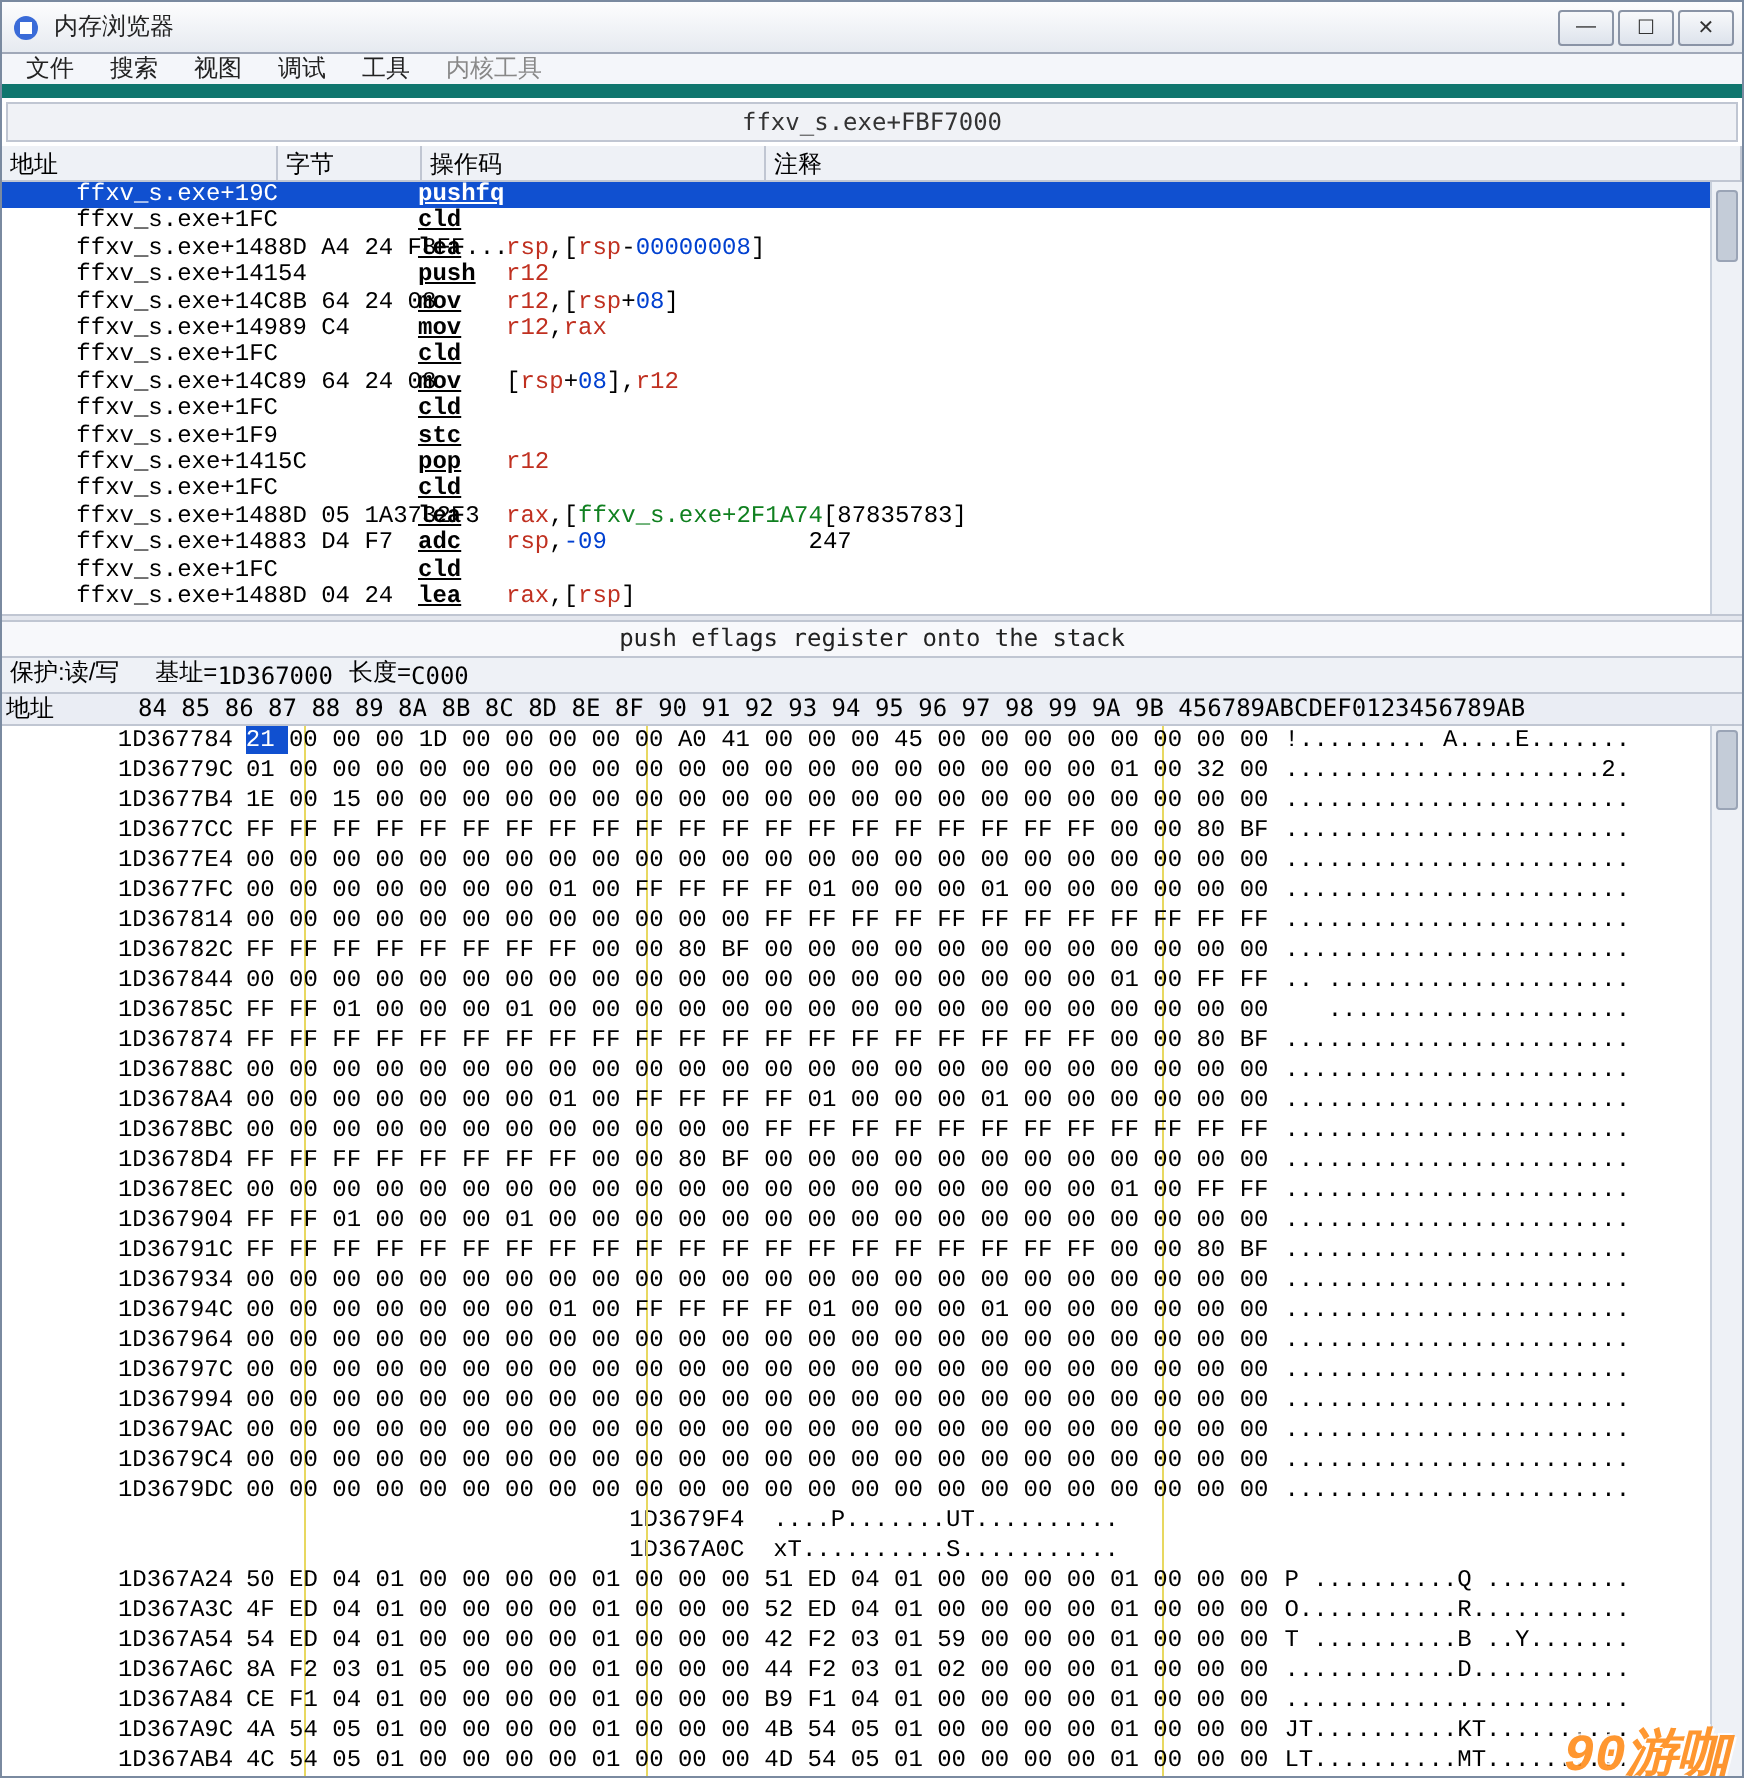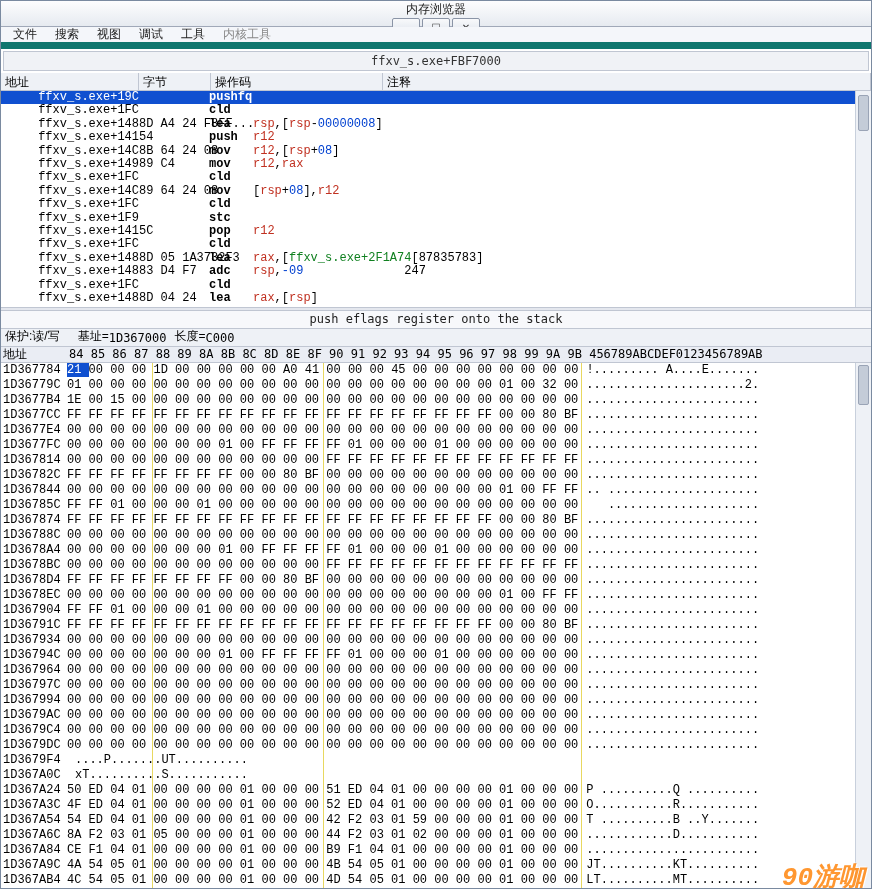--- a/index.html
+++ b/index.html
@@ -1,52 +1,52 @@
 <!DOCTYPE html>
 <html><head>
 <meta charset="utf-8">
 <style>
 * { margin: 0; padding: 0; box-sizing: border-box; }
 body { font-family: "Microsoft YaHei","SimSun",sans-serif; font-size: 12px; background: #f0f0f0; width: 872px; height: 889px; overflow: hidden; }
 .window { border: 1px solid #7a8aa0; background: #fff; height: 100%; display: flex; flex-direction: column; }
-.titlebar { background: linear-gradient(#fdfdfe,#e6eaf0); height: 26px; display: flex; align-items: center; padding: 0 4px; border-bottom: 1px solid #a0a8b8; flex-direction: column; }
+.titlebar { background: linear-gradient(#fdfdfe,#e6eaf0); height: 26px; display: flex; align-items: center; padding: 0 4px; border-bottom: 1px solid #a0a8b8; }
 .titlebar .icon { width: 16px; height: 16px; margin-right: 6px; }
 .titlebar .title { flex: 1; font-size: 12px; color: #222; }
 .winbtns { display: flex; gap: 2px; }
 .winbtn { width: 28px; height: 18px; border: 1px solid #8a94a6; background: linear-gradient(#f8f9fb,#dde3ec); border-radius: 2px; display: flex; align-items: center; justify-content: center; font-size: 10px; color: #333; cursor: pointer; }
 .menubar { background: #f4f6fa; height: 22px; display: flex; align-items: center; padding: 0 4px; border-bottom: 7px solid #0f766e; gap: 2px; }
 .menuitem { padding: 2px 8px; color: #222; cursor: pointer; }
 .menuitem.dim { color: #888; }
 .modulebar { background: #f0f2f6; height: 20px; border: 1px solid #c0c6d2; margin: 2px; text-align: center; line-height: 18px; font-family: Consolas,monospace; font-size: 12px; color: #333; }
 .disasm-header { display: flex; background: #eef1f6; border-bottom: 1px solid #c0c6d2; height: 18px; font-size: 12px; }
 .disasm-header div { padding: 1px 4px; border-right: 1px solid #c0c6d2; }
 .dh-addr { width: 138px; }
 .dh-bytes { width: 72px; }
 .dh-opcode { width: 172px; }
 .dh-comment { flex: 1; }
 .disasm-body { height: 216px; overflow: hidden; background: #fff; font-family: Consolas,"Courier New",monospace; font-size: 12px; line-height: 13.4px; position: relative; }
 .disasm-row { display: flex; white-space: pre; }
 .disasm-row.sel { background: #1050d0; color: #fff; }
 .da-addr { width: 138px; padding-left: 2px; color: #000; text-align: right; }
 .da-bytes { width: 70px; color: #000; }
-.da-op { width: 44px; color: #000; font-weight: bold; }
+.da-op { width: 44px; color: #000; font-weight: bold; text-decoration: underline; }
 .da-args { flex: 1; }
 .disasm-row.sel .da-addr,.disasm-row.sel .da-bytes,.disasm-row.sel .da-op { color:#fff; }
 .tok-reg { color: #c03020; }
 .tok-num { color: #0040d0; }
 .tok-sym { color: #108020; }
 .splitter { height: 4px; background: #e4e7ee; border-top:1px solid #c0c6d2; border-bottom:1px solid #c0c6d2; cursor: row-resize; }
 .hintbar { height: 18px; background: #f7f8fb; border-bottom: 1px solid #c0c6d2; text-align: center; font-family: Consolas,monospace; font-size: 12px; line-height: 17px; color: #222; }
 .hex-top { height: 18px; background: #eef1f6; border-bottom: 1px solid #c0c6d2; padding: 1px 4px; font-family: Consolas,monospace; font-size: 12px; display:flex; align-items:flex-end; }
 .hex-top .lbl { font-family: "SimSun",sans-serif; }
 .hex-header { display: flex; background: #eaedf4; border-bottom: 1px solid #c0c6d2; font-family: Consolas,monospace; font-size: 12px; height: 16px; line-height: 15px; }
 .hx-addr { width: 66px; padding-left: 2px; }
 .hx-cols { padding-left: 2px; letter-spacing: 0; white-space: pre; }
 .hex-body { flex: 1; overflow: hidden; background: #fff; font-family: Consolas,"Courier New",monospace; font-size: 12px; line-height: 15px; position: relative; }
-.hex-row { display: flex; white-space: pre; }
+.hex-row { display: flex; white-space: pre; justify-content: center; }
 .hr-addr { width: 66px; padding-left: 2px; color: #000; }
 .hr-bytes { white-space: pre; position: relative; }
 .hr-ascii { padding-left: 8px; color: #000; white-space: pre; }
 .selbyte { background: #1050d0; color: #fff; }
 .vline { position: absolute; top: 0; bottom: 0; width: 1px; background: #e8d860; pointer-events: none; }
 .scrollbar { position:absolute; right:0; top:0; bottom:0; width:16px; background:#eef1f6; border-left:1px solid #c8d0dc; }
 .sb-thumb { position:absolute; left:2px; right:2px; background:#c4ccd8; border:1px solid #9aa4b6; border-radius:2px; }
 .watermark { position: absolute; bottom: 2px; right: 6px; font-size: 26px; font-weight: 900; font-style: italic; color: #ff8c1a; text-shadow: 1px 1px 0 #fff,-1px -1px 0 #fff; pointer-events:none; opacity:.9; }
 </style>
 </head>

